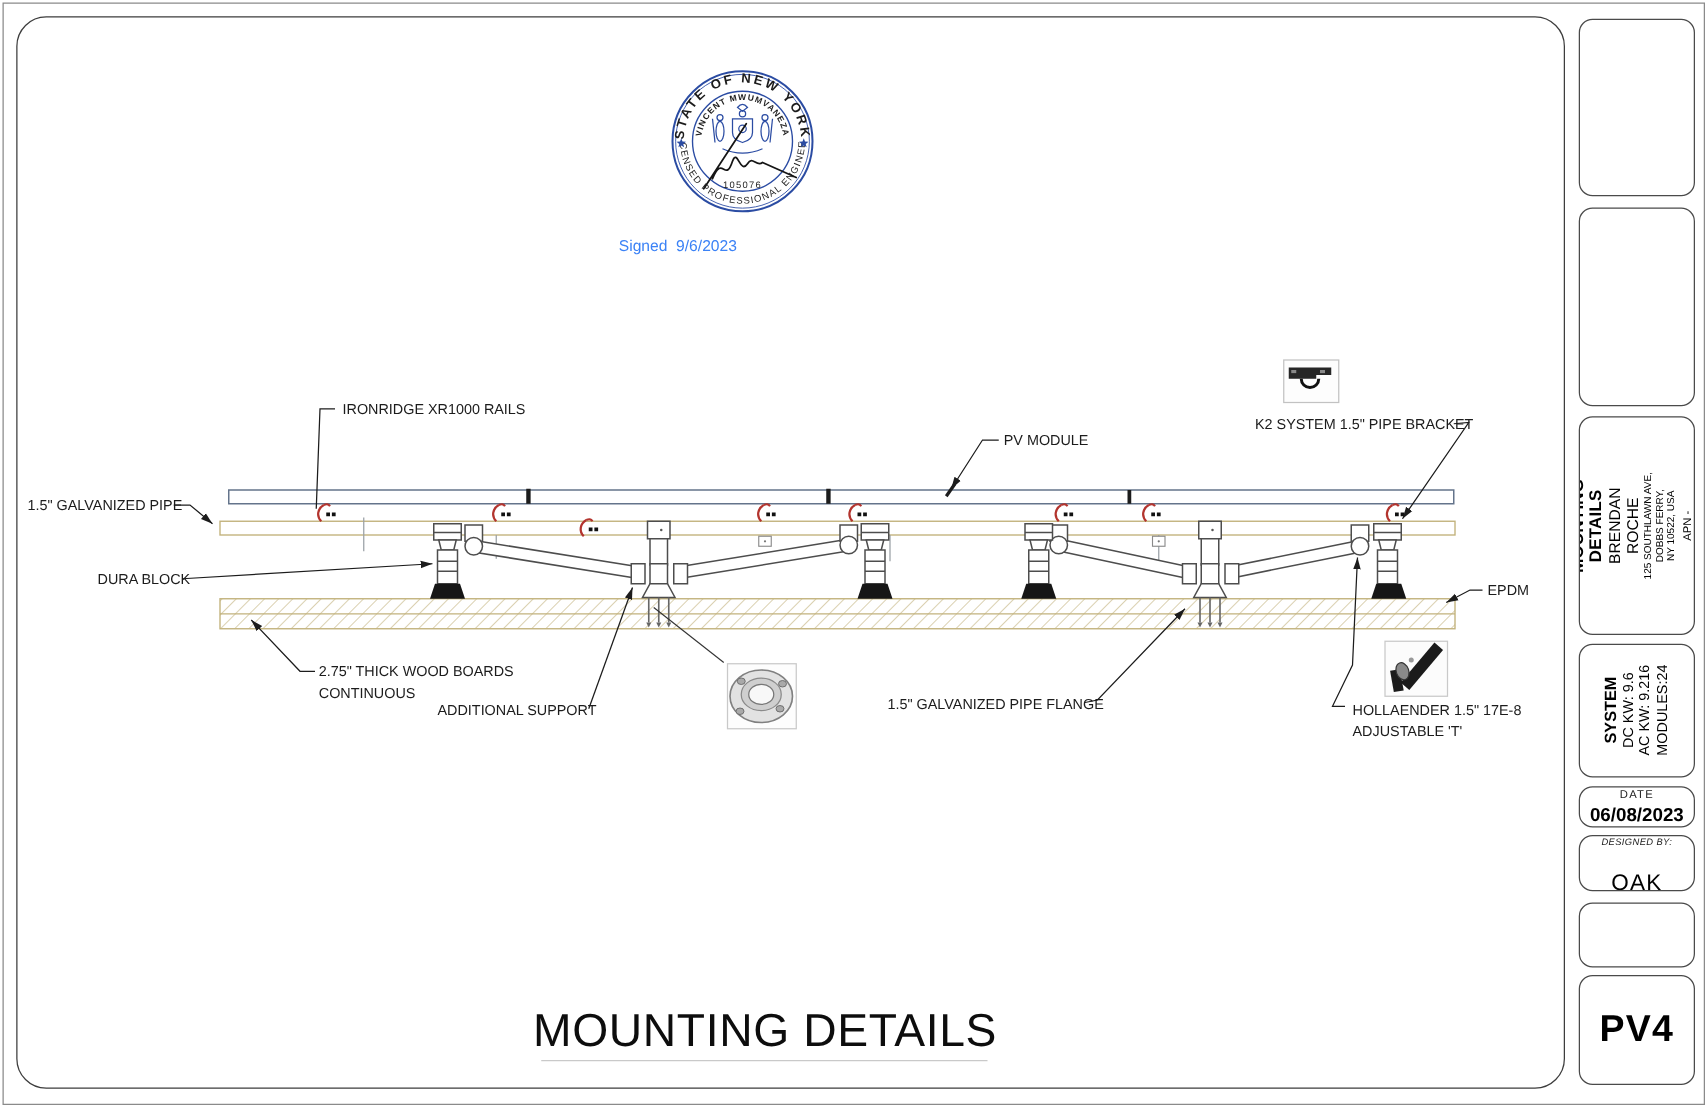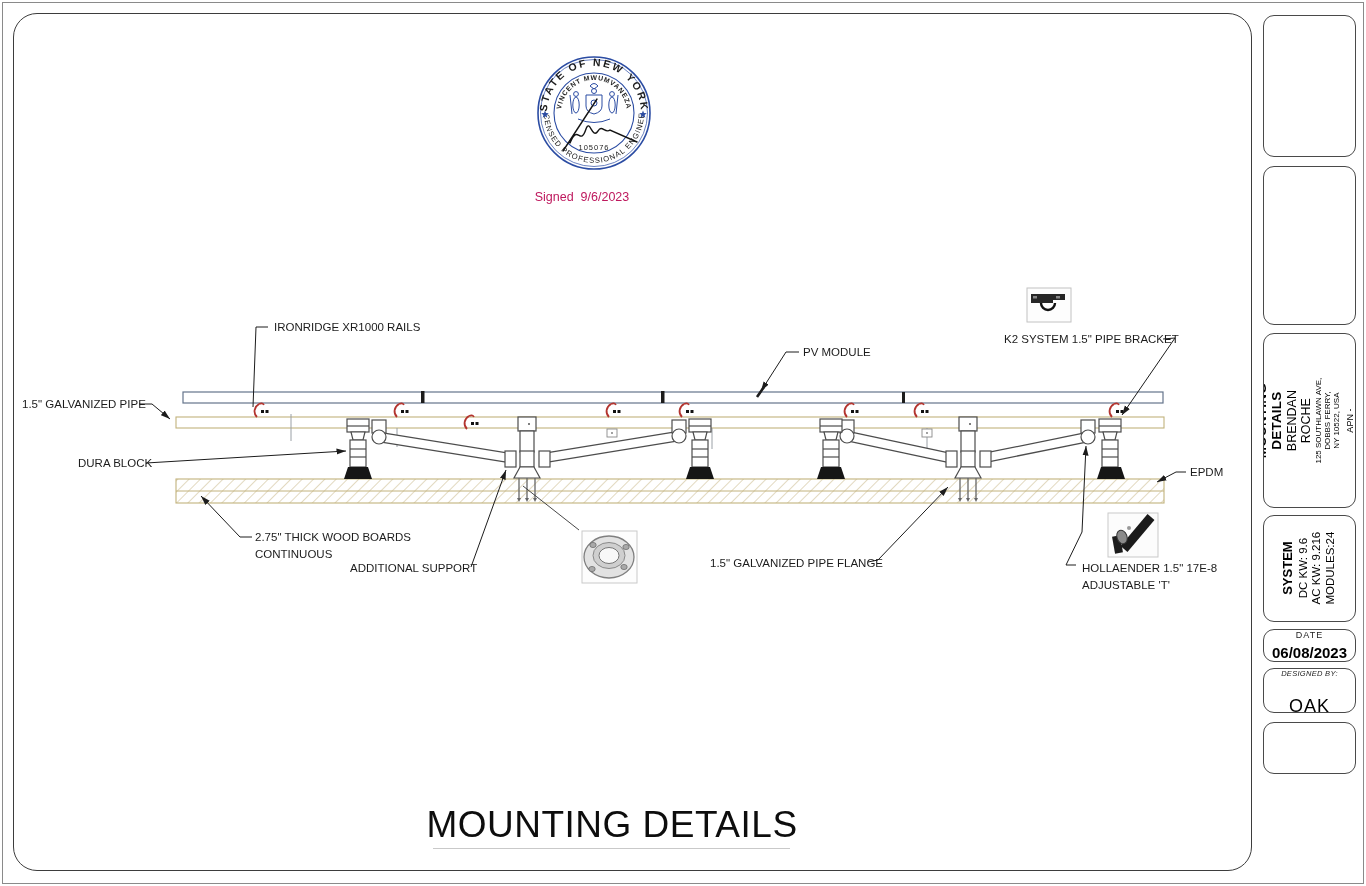--- a/index.html
+++ b/index.html
@@ -5,22 +5,22 @@
   html,body{margin:0;padding:0;width:1366px;height:886px;background:#fff;overflow:hidden;
     font-family:"Liberation Sans",sans-serif;}
   #page{position:absolute;left:0;top:0;width:1366px;height:886px;background:#fff;}
   #page-border{position:absolute;left:2px;top:2px;width:1360px;height:880px;
     border:1px solid #8a8a8a;}
   #frame{position:absolute;left:13px;top:13px;width:1239px;height:858px;
     border:1.4px solid #3d3d3d;border-radius:24px;box-sizing:border-box;}
   #draw-svg{position:absolute;left:0;top:0;}
   svg text{font-family:"Liberation Sans",sans-serif;fill:#1c1c1c;}
   .lbl{font-size:11.5px;}
-  #signed{position:absolute;left:482px;top:190px;width:200px;text-align:center;
-    font-size:12.5px;color:#be185d;white-space:pre;}
+  #signed{position:absolute;left:495px;top:190px;width:200px;text-align:left;
+    font-size:12.5px;color:#3b82f6;white-space:pre;}
   #main-title{position:absolute;left:362px;top:804px;width:500px;text-align:center;
     font-size:37px;letter-spacing:0.5px;color:#0d0d0d;}
   #main-title-rule{position:absolute;left:433px;top:848px;width:357px;height:0;
     border-top:1.5px solid #c9c9c9;}
   .sbx{position:absolute;left:1263px;width:93px;background:#fff;border:1.3px solid #4a4a4a;
     border-radius:11px;box-sizing:border-box;display:flex;align-items:center;
     justify-content:center;overflow:hidden;}
   .rotwrap{transform:rotate(-90deg);text-align:center;line-height:1.12;}
   .tb-title{font-size:13.5px;font-weight:bold;letter-spacing:0.2px;}
   .tb-client{font-size:12.5px;margin-top:1px;}
@@ -348,13 +348,16 @@
     <div class="date-value">06/08/2023</div>
   </div>
 
   <div class="sbx col" style="top:668px;height:45px;">
     <div class="des-label">DESIGNED BY:</div>
     <div class="des-value">OAK</div>
   </div>
 
   <div class="sbx" style="top:722px;height:52px;"></div>
 
+  <div class="sbx" style="top:780px;height:88px;">
+    <div class="sheet-num">PV4</div>
+  </div>
 </div>
 
 </body></html>

